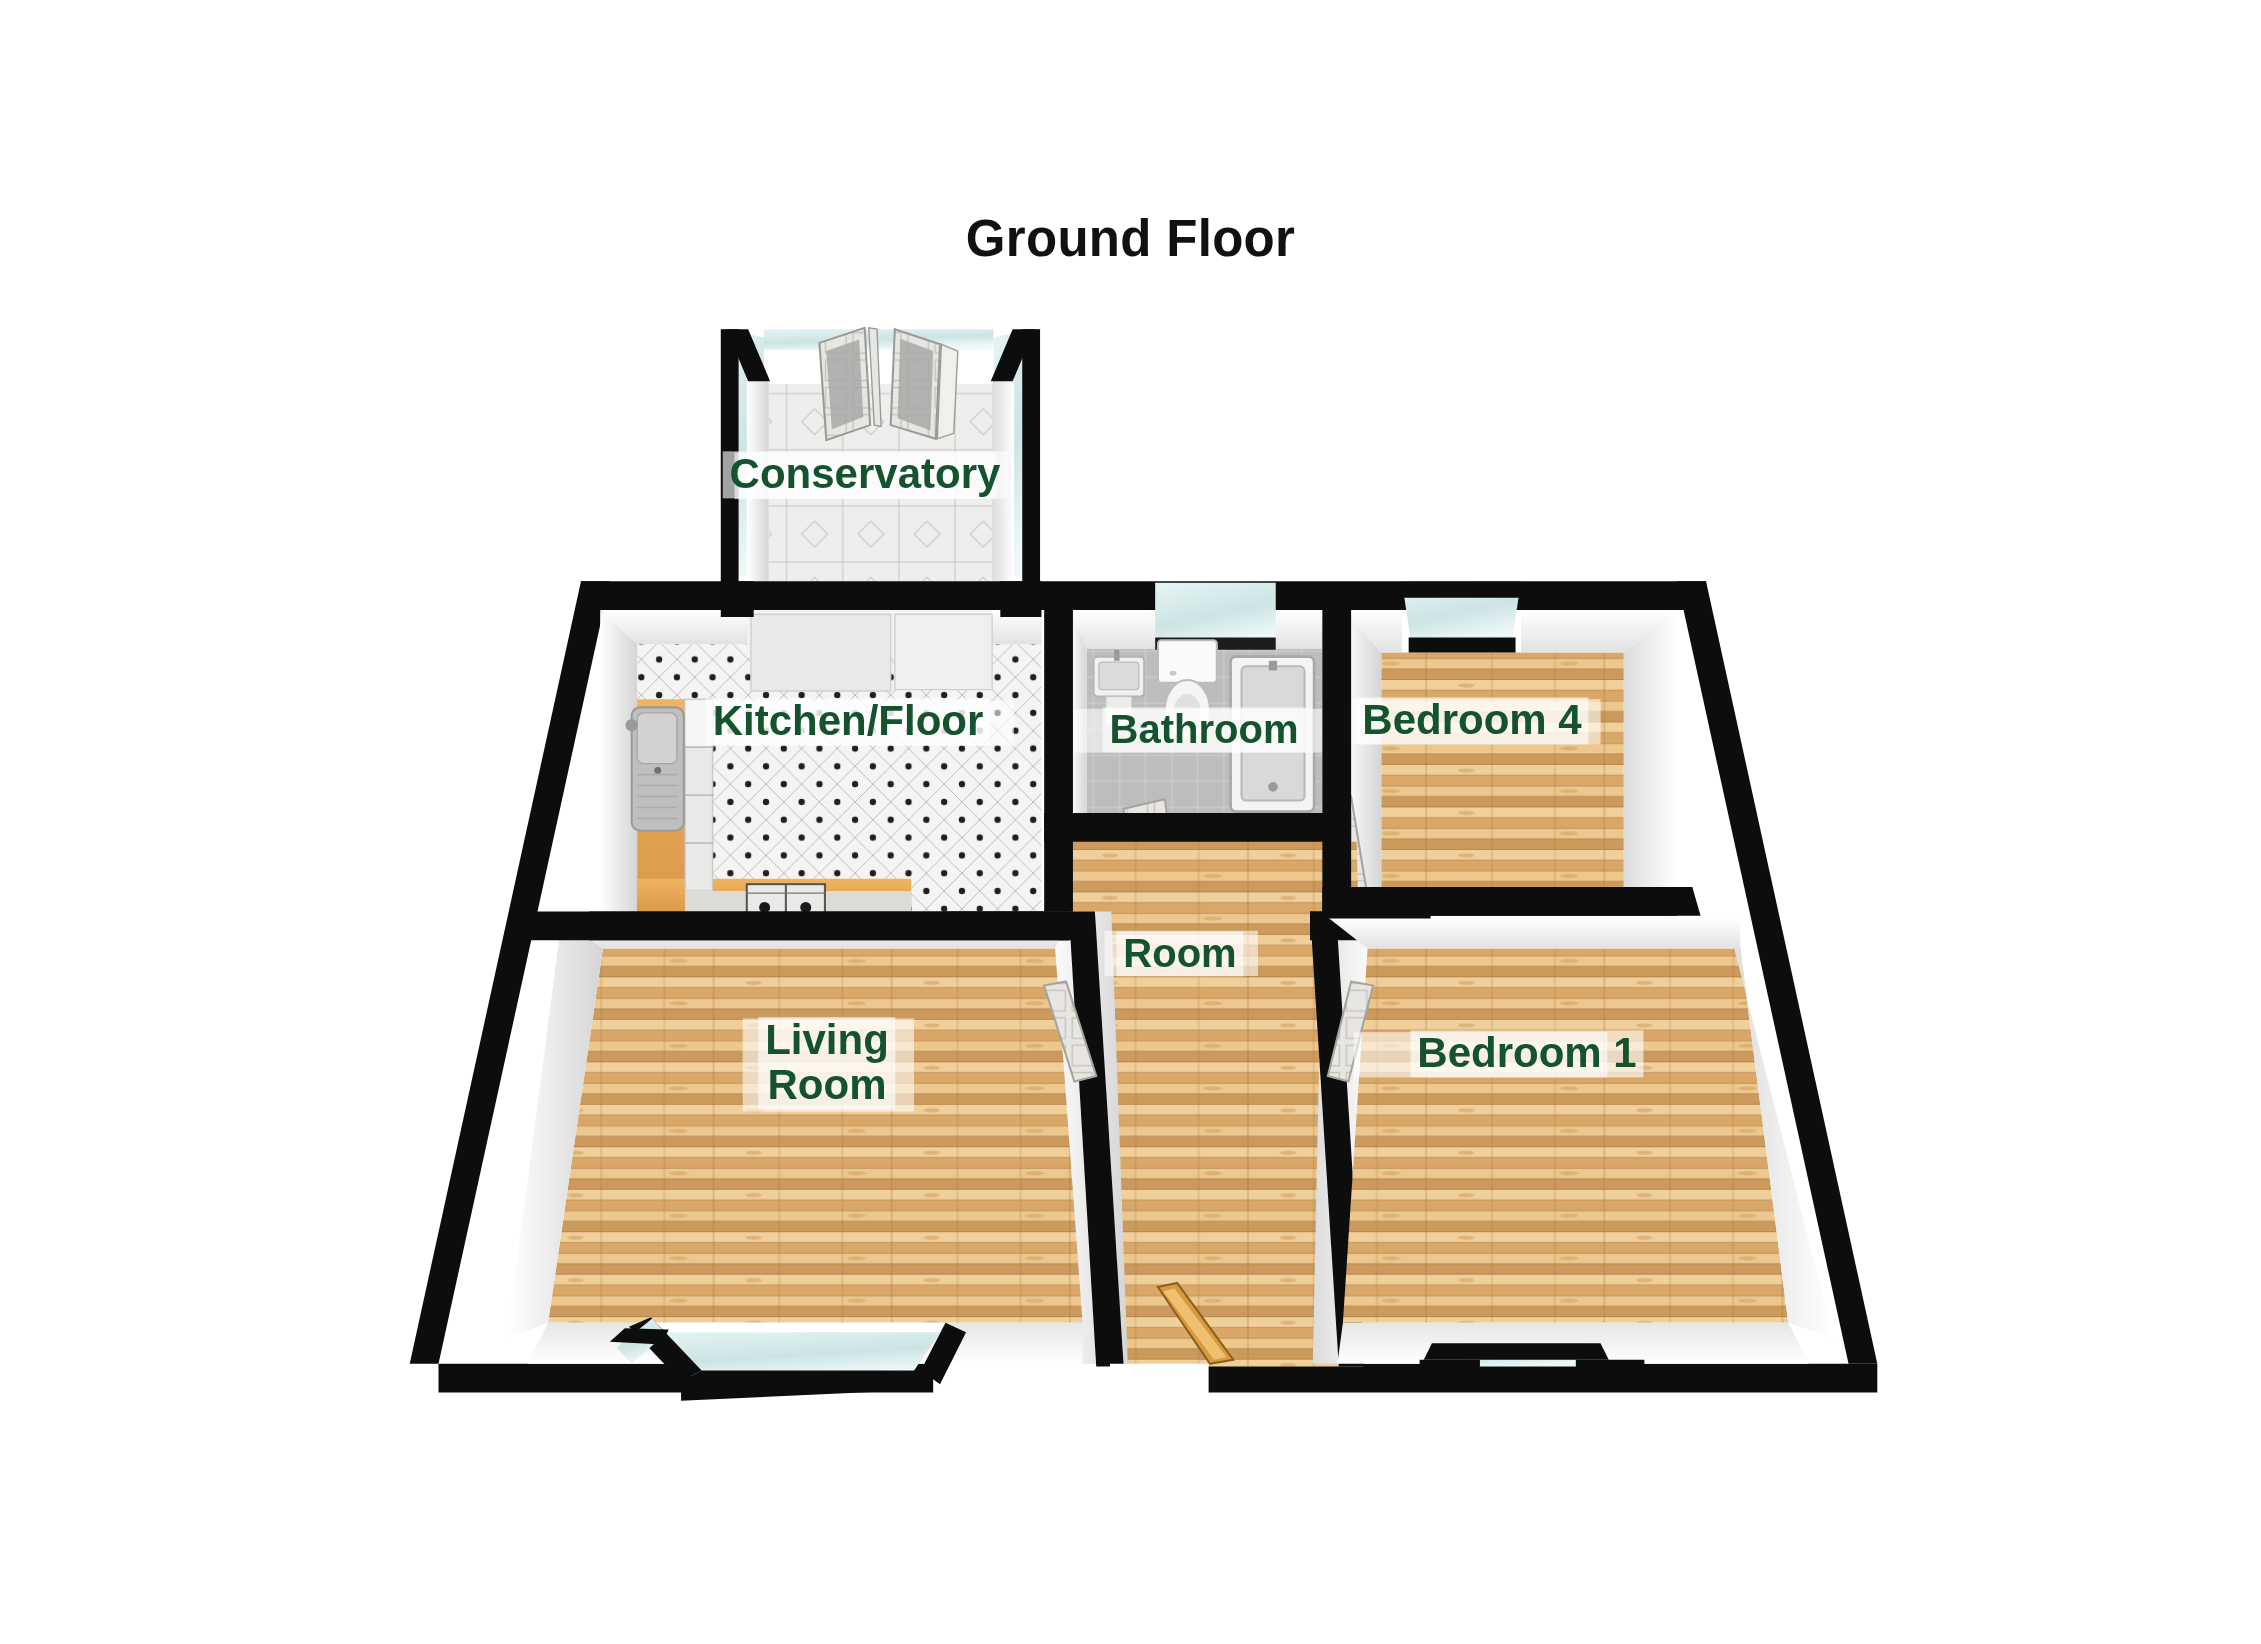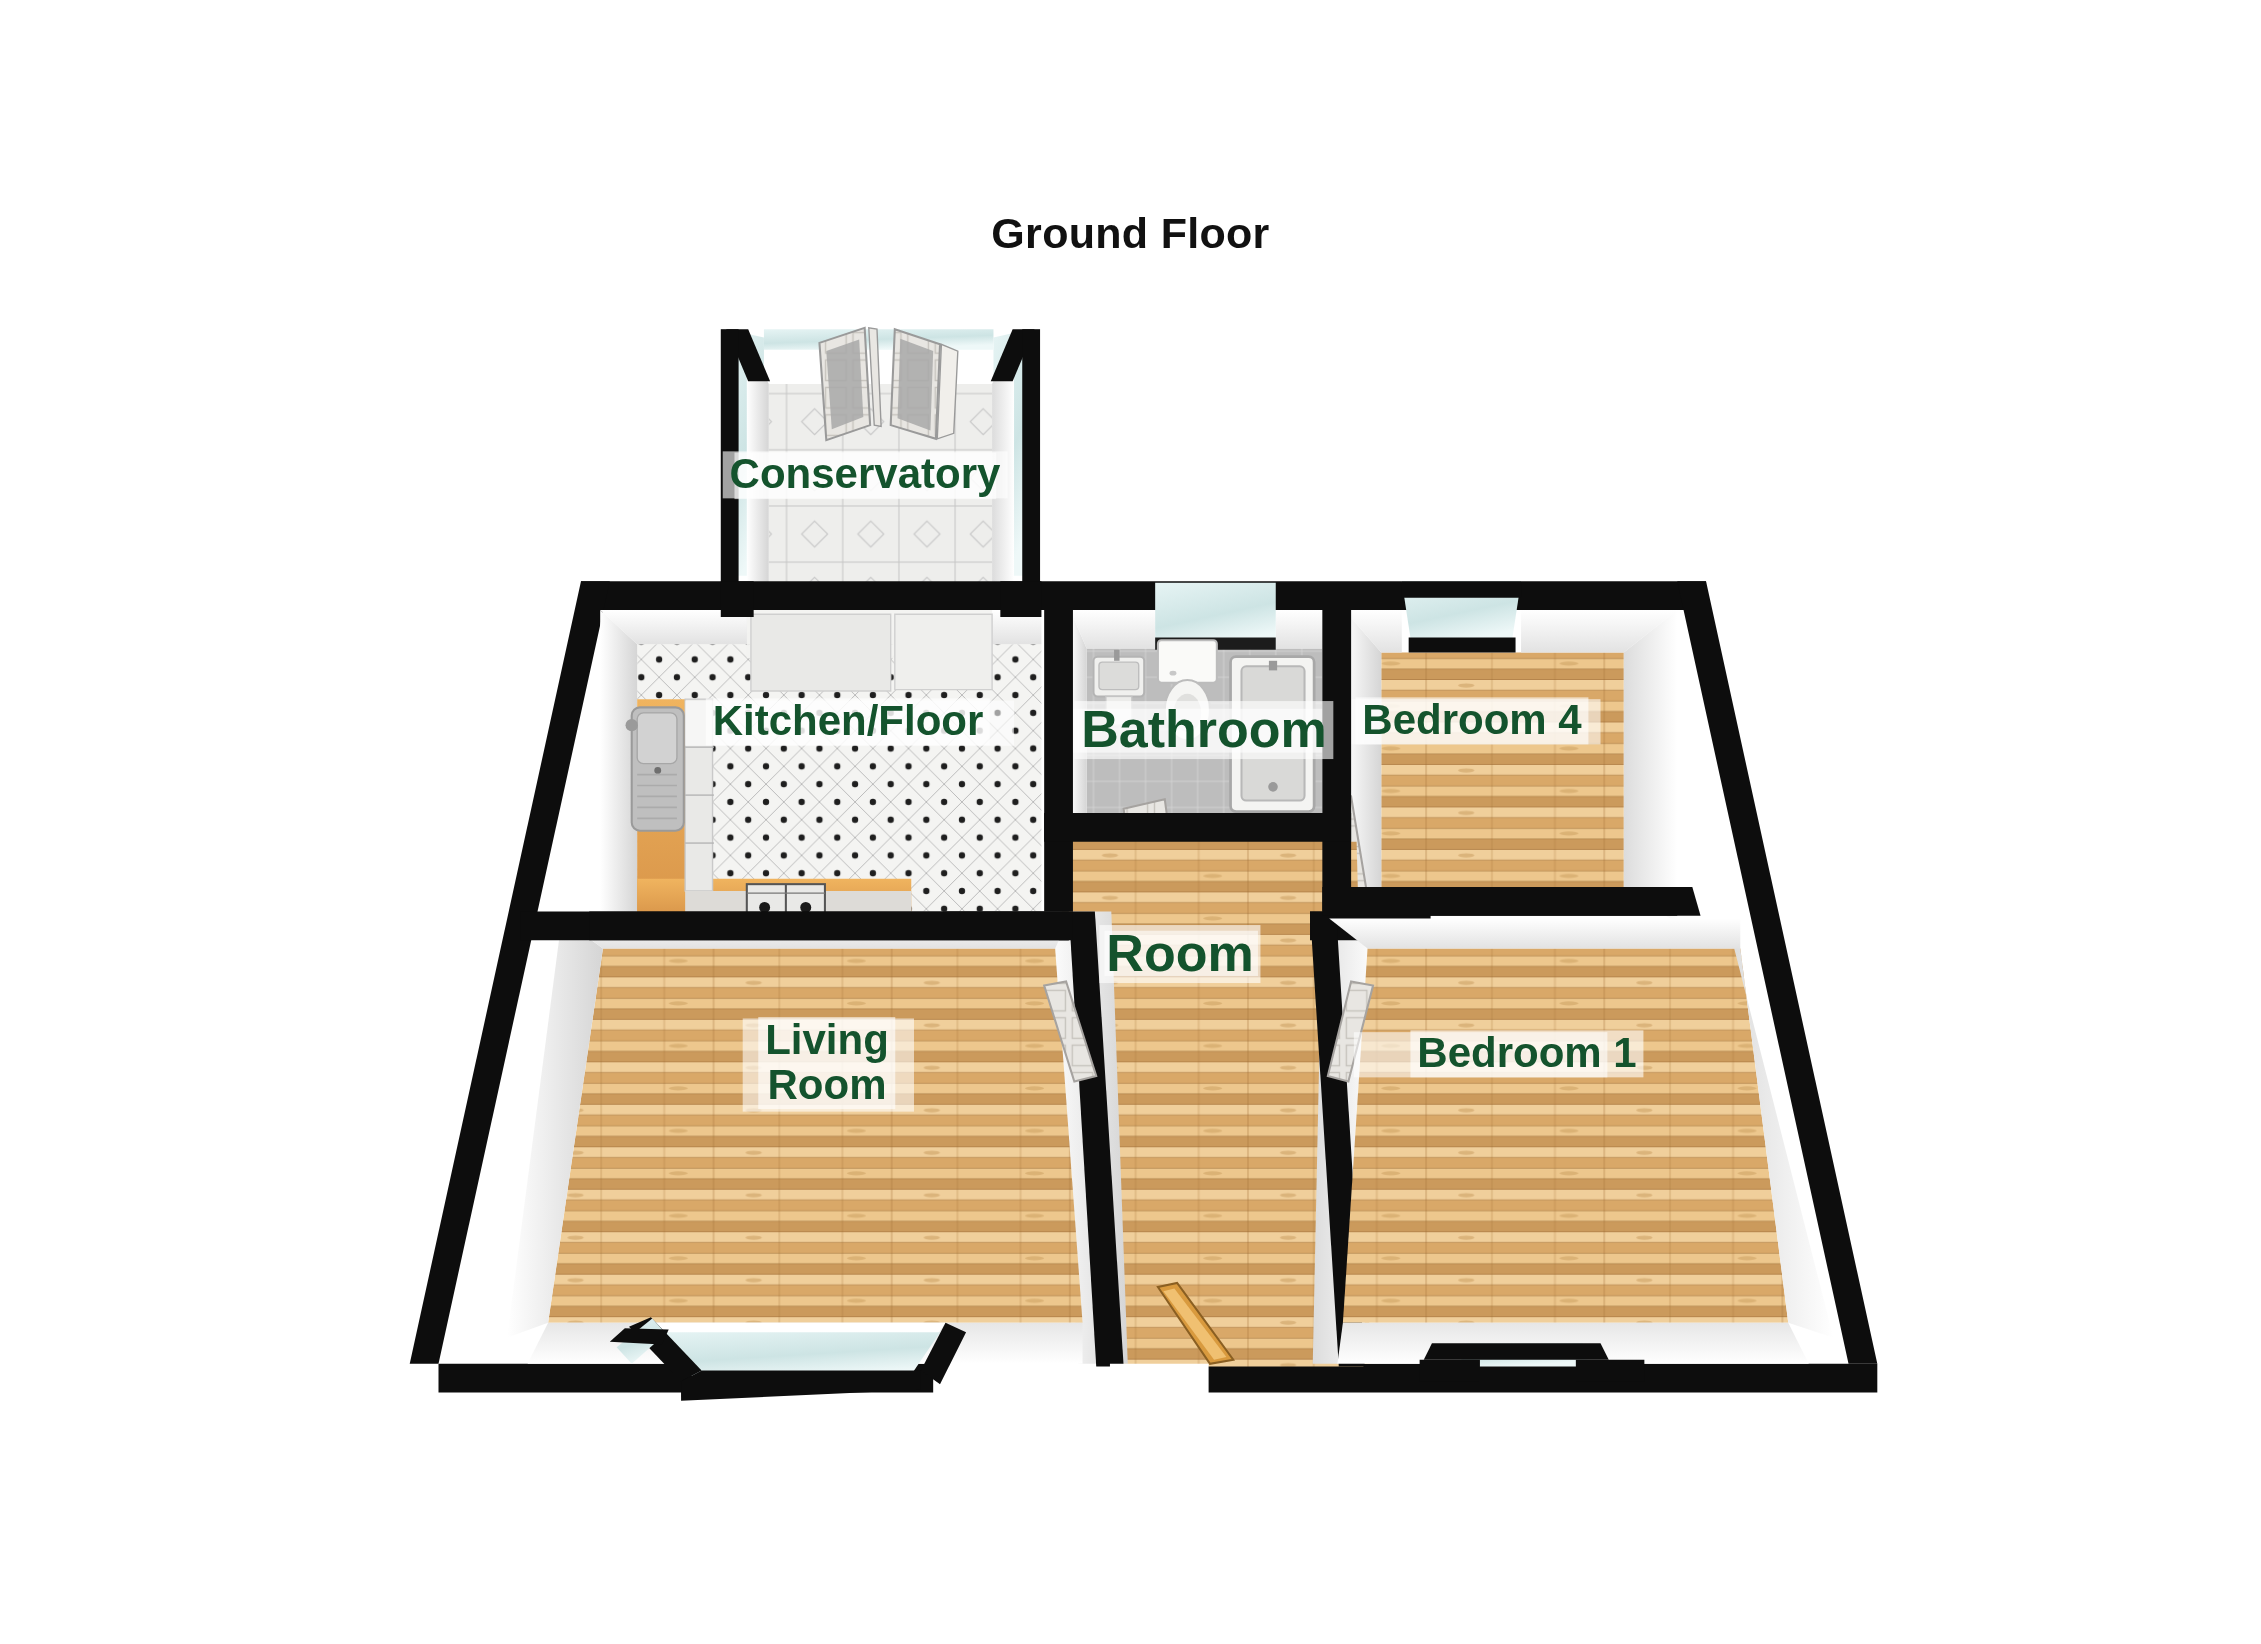--- a/index.html
+++ b/index.html
@@ -4,34 +4,34 @@
 <style>
   html,body{margin:0;padding:0;background:#ffffff;}
   body{width:2261px;height:1645px;position:relative;overflow:hidden;
        font-family:"Liberation Sans","DejaVu Sans",sans-serif;}
 
   #stage{position:absolute;inset:0;}
 
   
   #floor-title{
     position:absolute;left:0;top:209px;width:2261px;text-align:center;
-    font-size:43px;font-weight:bold;color:#111;letter-spacing:0.3px;
+    font-size:51px;font-weight:bold;color:#111;letter-spacing:0.3px;
   }
 
   
   .poly{position:absolute;left:0;top:0;width:2261px;height:1645px;
         pointer-events:none;}
   .lbl{
     position:absolute;transform:translate(-50%,-50%);
     background:rgba(255,255,255,.62);
     color:#14532d;font-weight:bold;white-space:pre;
     line-height:1.06;padding:1.4px 6.9px;text-align:center;
   }
   .lbl.big{font-size:42px;}
-  .lbl.mid{font-size:52px;}
+  .lbl.mid{font-size:40px;}
 </style>
 </head>
 <body>
 
 <div id="stage">
 
   <div id="floor-title">Ground Floor</div>
 
   <svg class="poly" viewBox="0 0 3300 2400">
     <defs>

